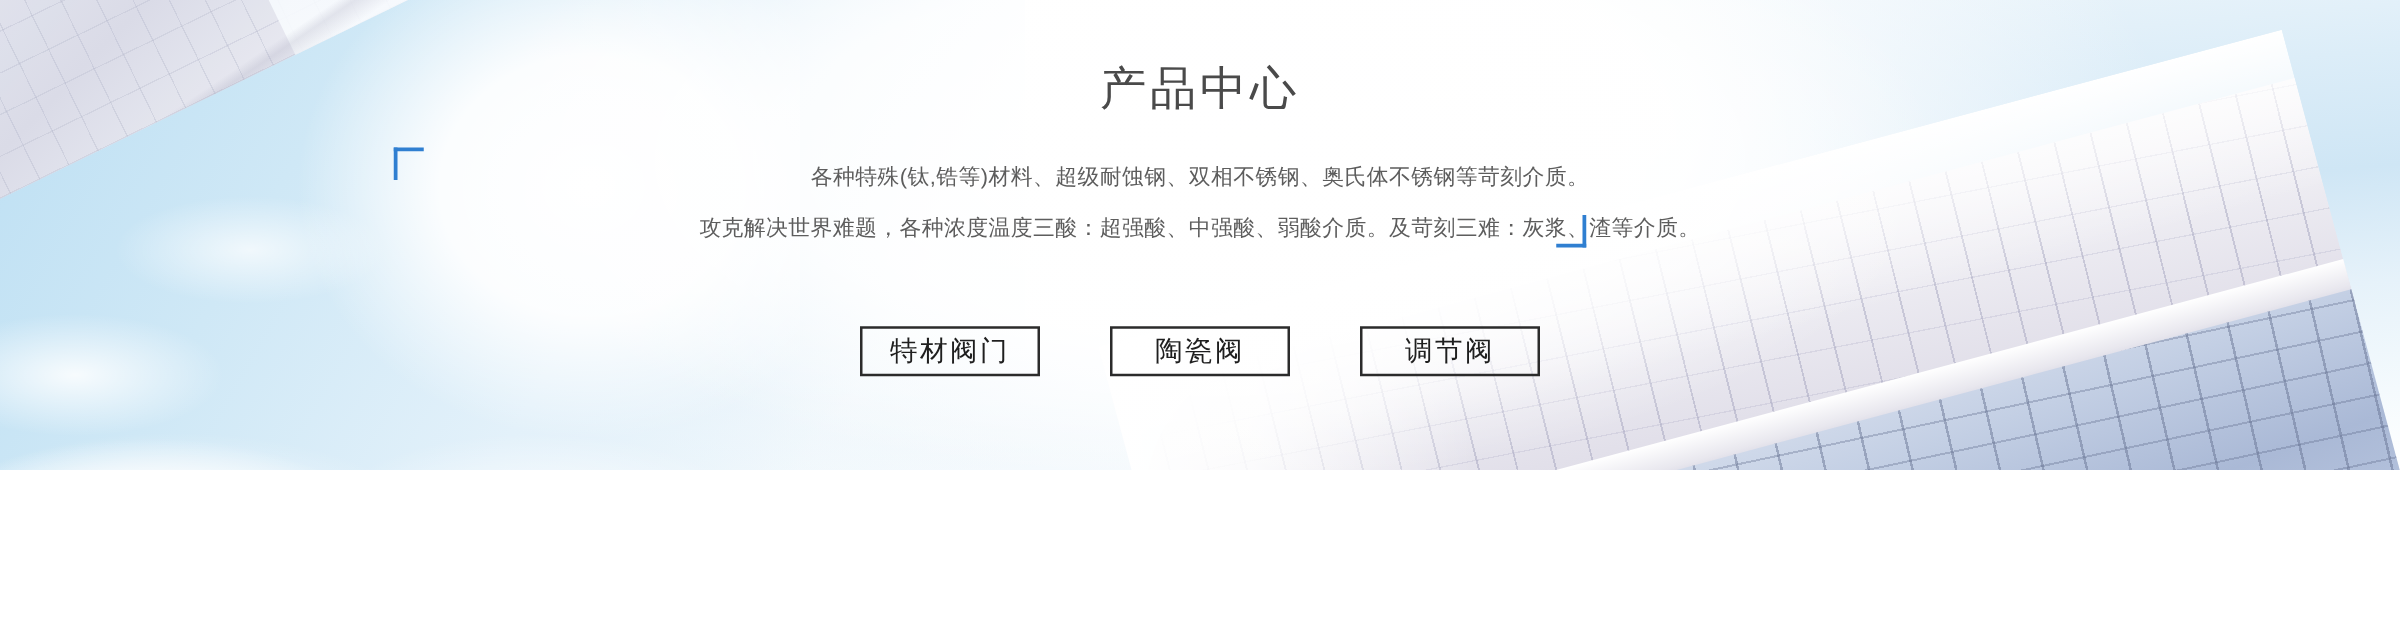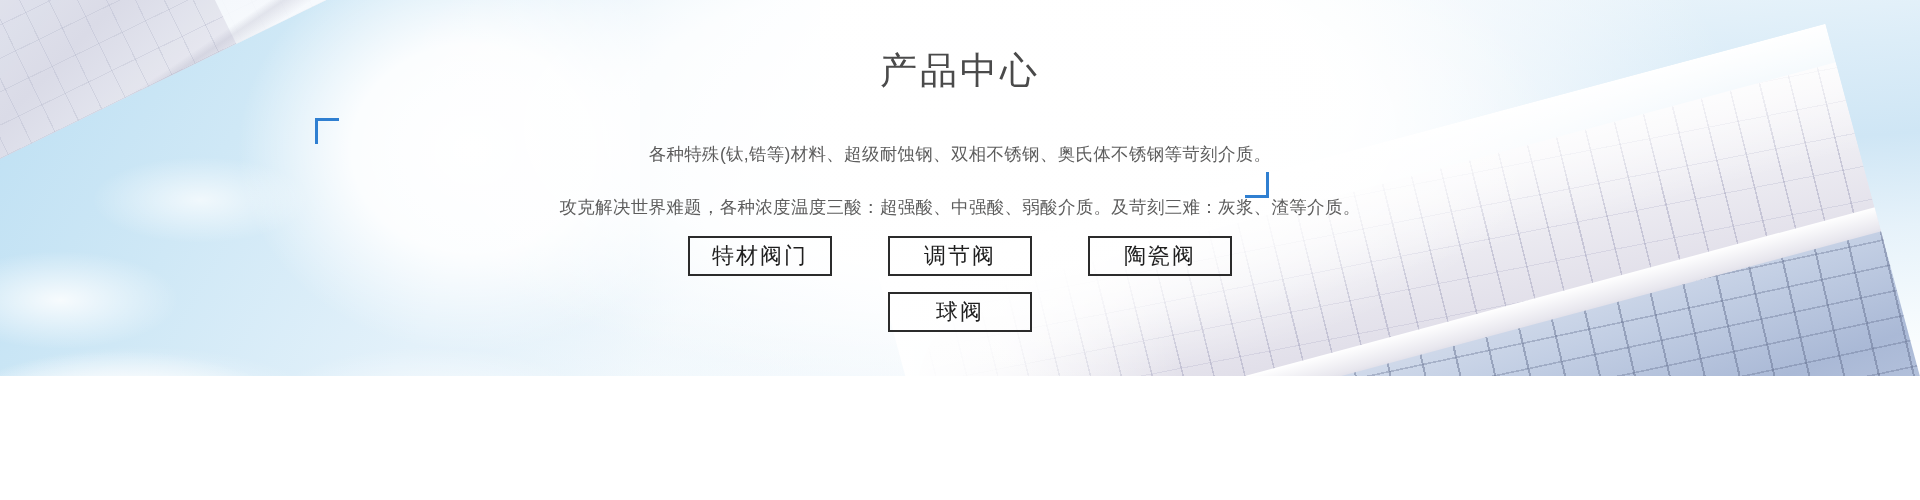--- a/index.html
+++ b/index.html
@@ -147,36 +147,36 @@
   
   .bracket {
     position:absolute;
     width:24px; height:26px;
     pointer-events:none;
   }
   .bracket-tl { left:315px; top:118px; border-top:3px solid #2f7fd1; border-left:3px solid #2f7fd1; }
   .bracket-br { left:1245px; top:172px; border-bottom:3px solid #2f7fd1; border-right:3px solid #2f7fd1; }
 
   .desc {
-    position:absolute; left:0; right:0; top:138px;
+    position:absolute; left:0; right:0; top:125px;
     text-align:center;
     color:#5d5d5d;
     font-size:17.5px;
     line-height:1.42;
   }
   .desc-line { display:block; padding:4px 0; letter-spacing:0.3px; }
-  .desc-line + .desc-line { margin-top:20px; }
+  .desc-line + .desc-line { margin-top:8px; }
 
   
   .cat-wrap {
     position:absolute; left:0; right:0; top:236px;
     display:flex; flex-direction:column; align-items:center;
     gap:16px;
   }
-  .cat-row { display:flex; justify-content:center; gap:56px; }
+  .cat-row { display:flex; justify-content:center; gap:56px;margin-top:25px; }
   .cat-btn {
     min-width:144px; height:40px;
     border:2px solid #2b2b2b;
     background:rgba(255,255,255,0.10);
     display:flex; align-items:center; justify-content:center;
     font-size:22px;
     letter-spacing:2px;
     color:#1f1f1f;
     padding:0 16px;
     cursor:pointer;
@@ -214,22 +214,21 @@
     <div class="bracket bracket-br"></div>
 
     <div class="desc">
       <span class="desc-line">各种特殊(钛,锆等)材料、超级耐蚀钢、双相不锈钢、奥氏体不锈钢等苛刻介质。</span>
       <span class="desc-line">攻克解决世界难题，各种浓度温度三酸：超强酸、中强酸、弱酸介质。及苛刻三难：灰浆、渣等介质。</span>
     </div>
 
     <div class="cat-wrap">
       <div class="cat-row">
         <div class="cat-btn">特材阀门</div>
+        <div class="cat-btn">陶瓷阀</div>
         <div class="cat-btn">调节阀</div>
-        <div class="cat-btn">陶瓷阀</div>
       </div>
       <div class="cat-row">
-        <div class="cat-btn">球阀</div>
       </div>
     </div>
 
   </div>
 </div>
 
 </body></html>

